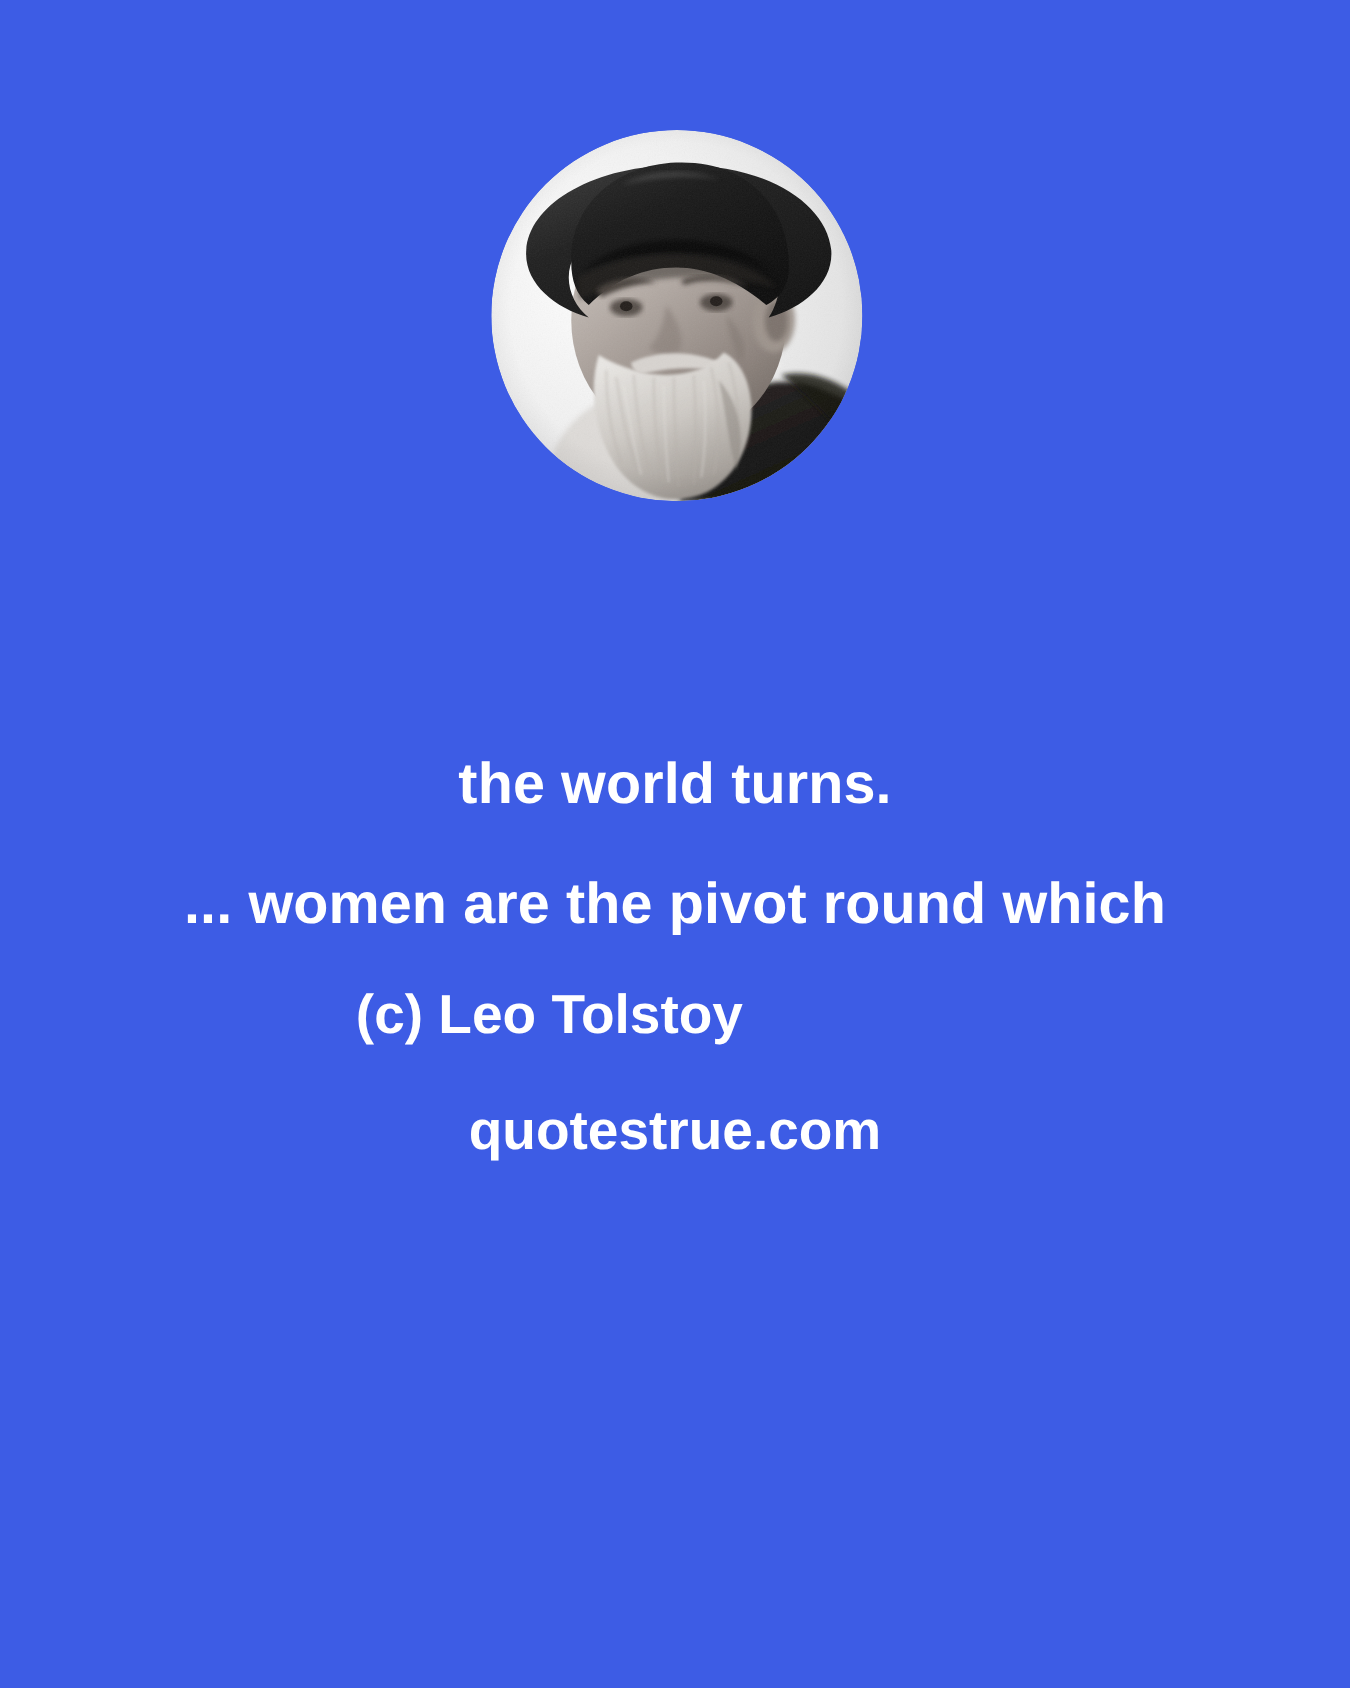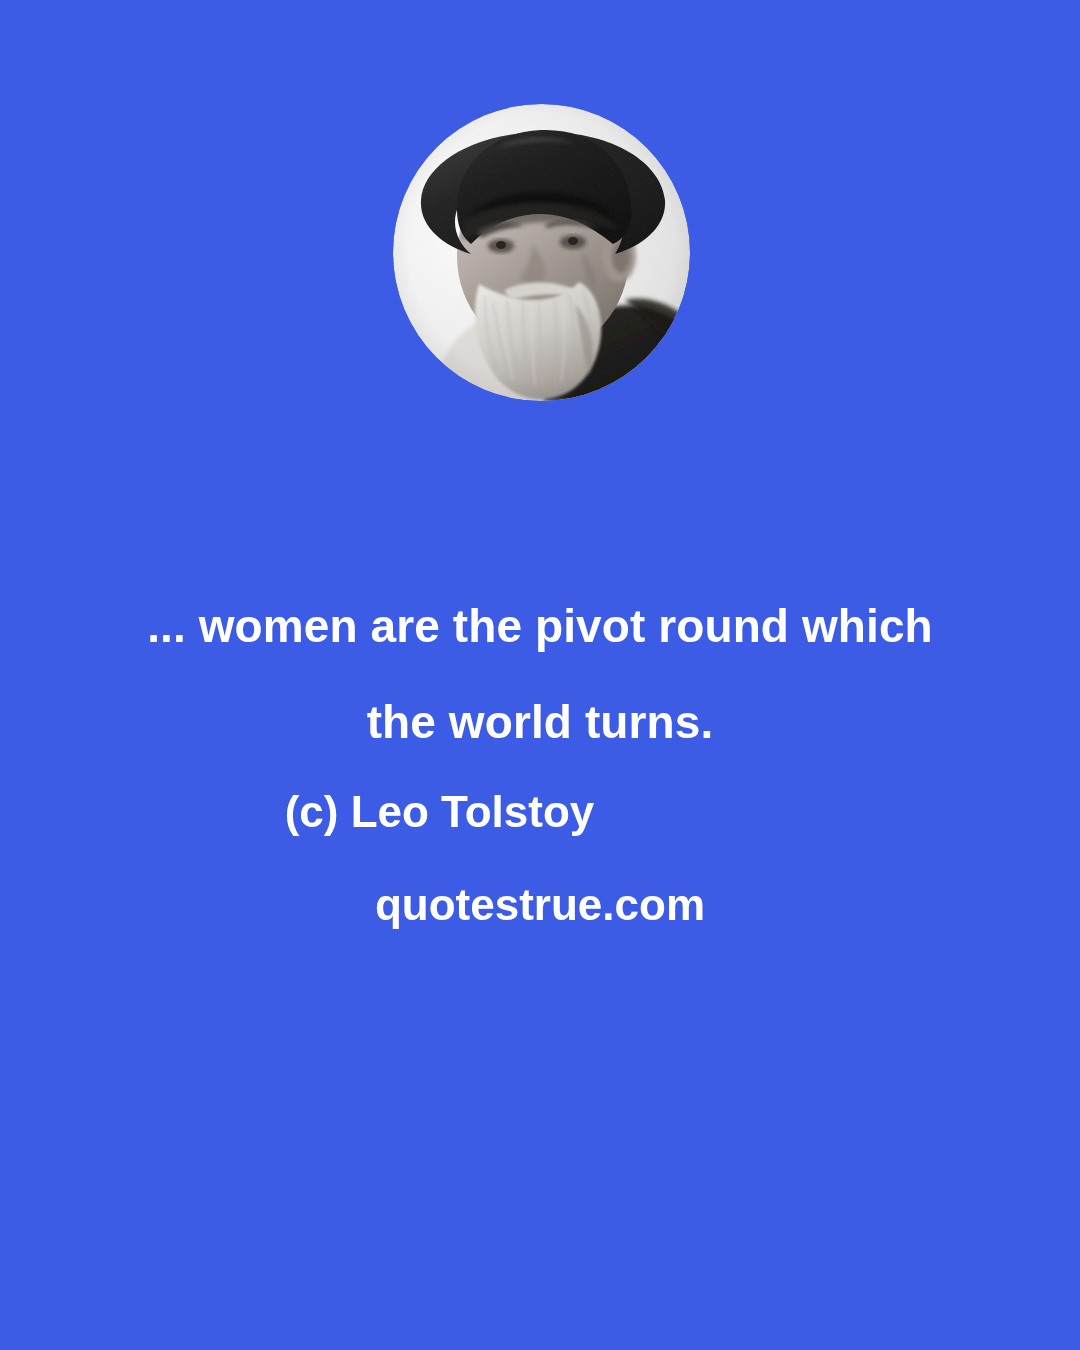--- a/index.html
+++ b/index.html
@@ -221,21 +221,21 @@
         <radialGradient id="vig" cx="50%" cy="48%" r="72%">
           <stop offset="62%" stop-color="#000000" stop-opacity="0"></stop>
           <stop offset="100%" stop-color="#000000" stop-opacity="0.18"></stop>
         </radialGradient>
         <rect x="0" y="0" width="297" height="297" fill="url(#vig)"></rect>
       </g>
     </svg>
   </div>
 
   <div id="quote-text-block">
+    <span class="quote-line">the world turns.</span>
     <span class="quote-line">... women are the pivot round which</span>
-    <span class="quote-line">the world turns.</span>
   </div>
 
   <div id="author-attribution">(c) Leo Tolstoy</div>
 
   <div id="site-credit">quotestrue.com</div>
 
 </div>
 
 </body></html>

